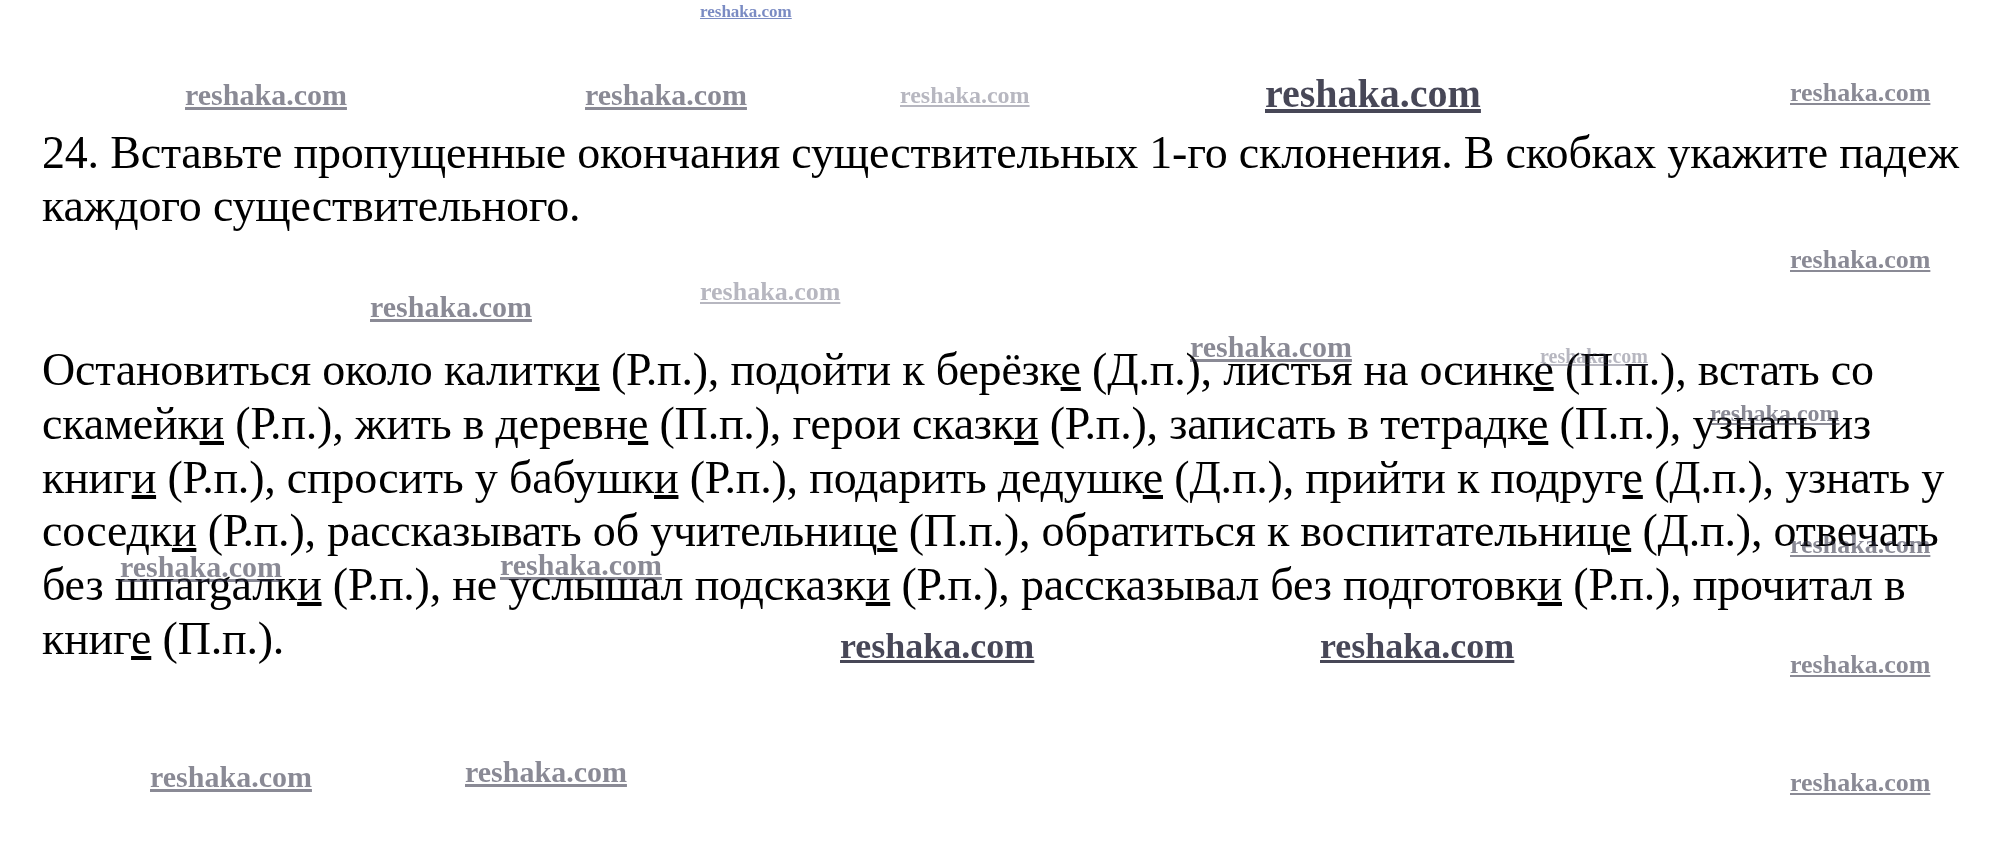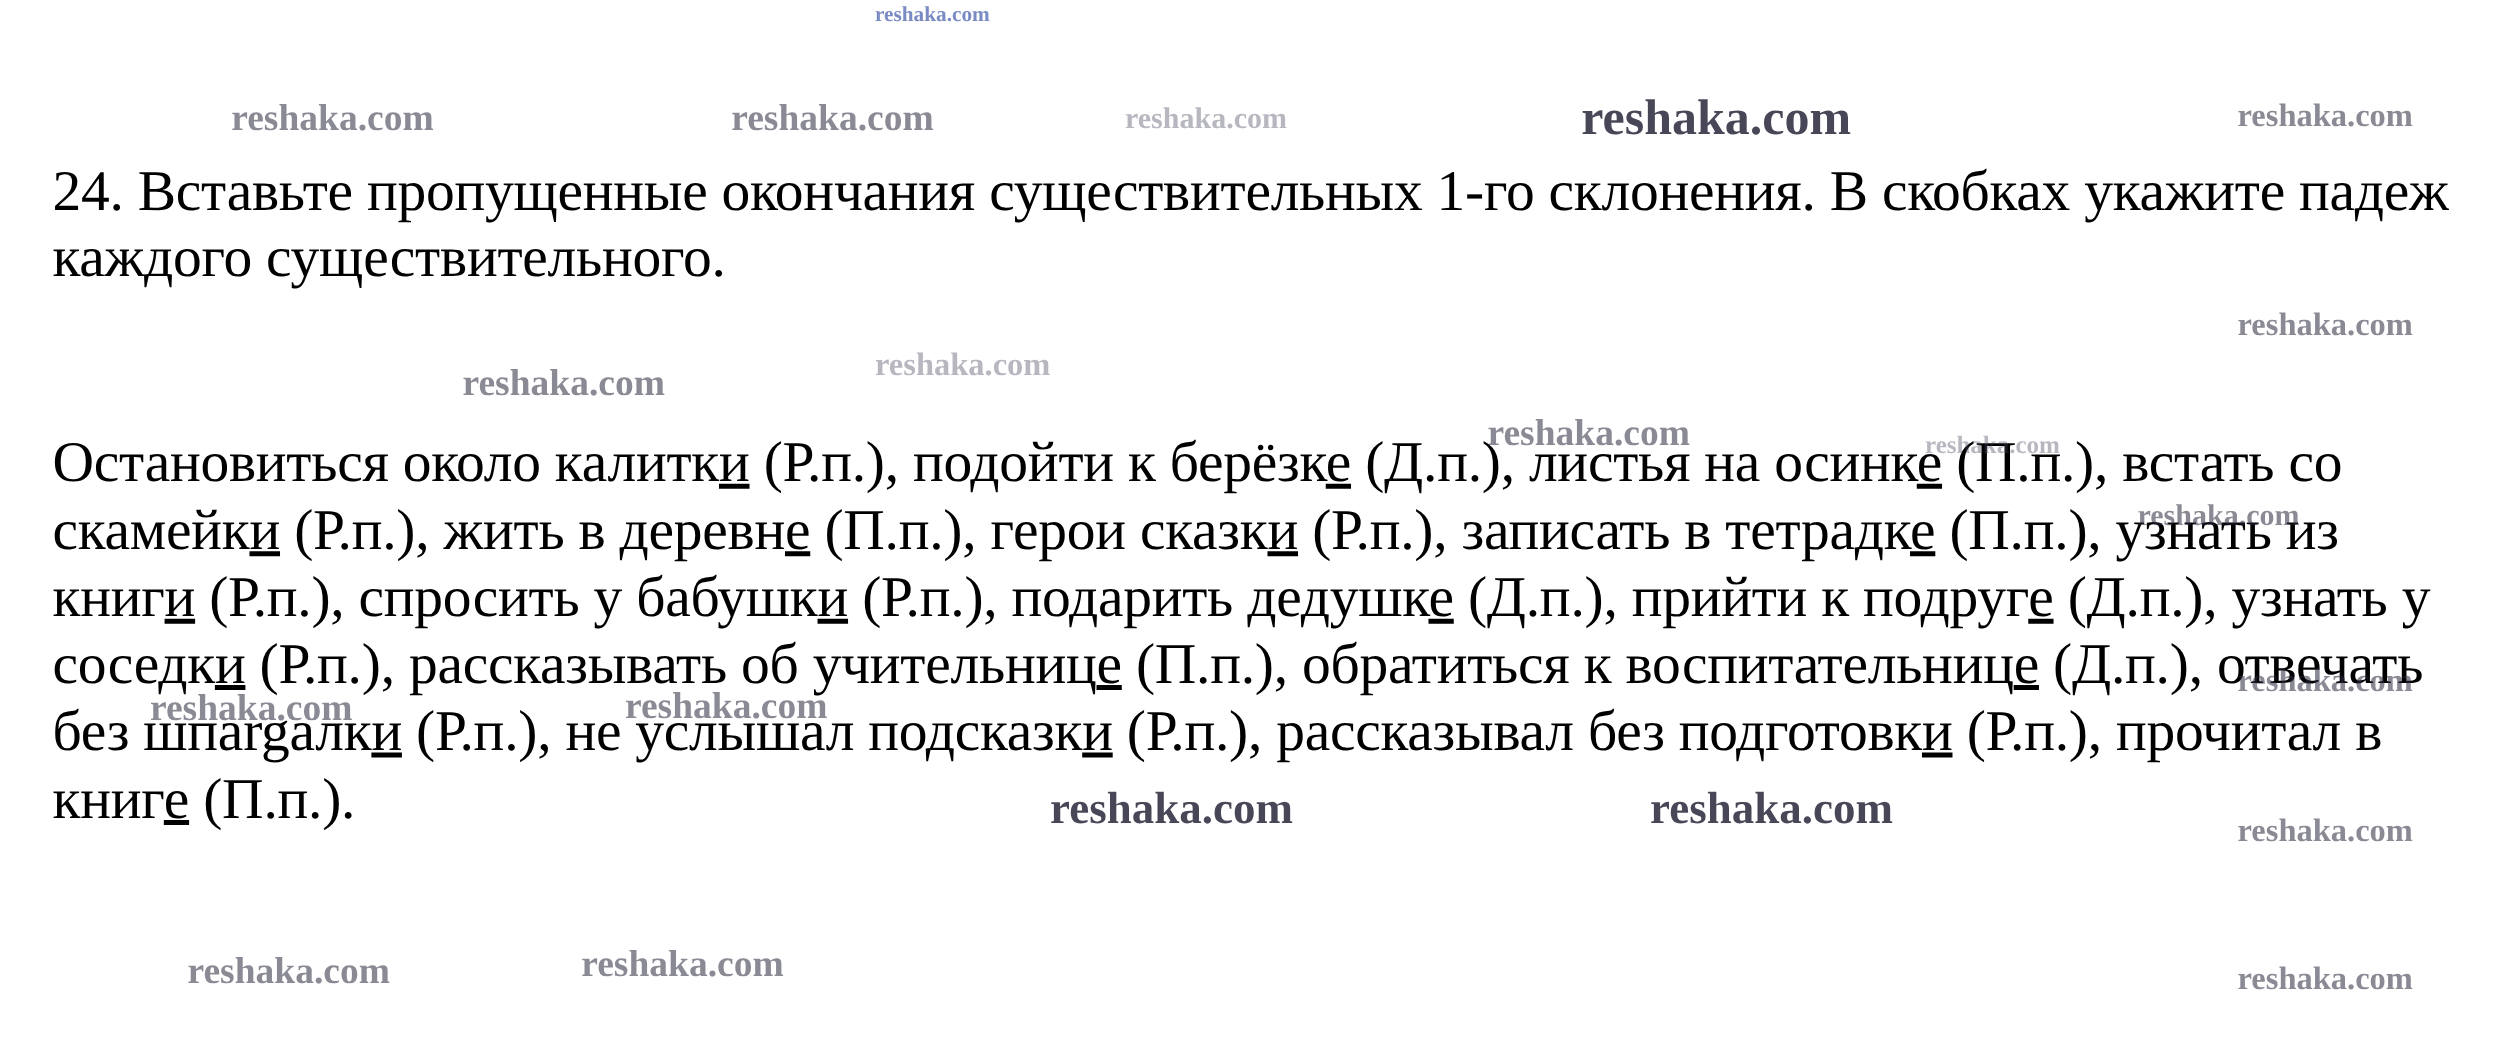--- a/index.html
+++ b/index.html
@@ -44,20 +44,21 @@
     z-index: 5;
     pointer-events: none;
   }
   .wm {
     position: absolute;
     font-family: "Liberation Serif", serif;
     font-weight: bold;
     color: #1a1a2e;
     opacity: 0.80;
     white-space: nowrap;
+    text-decoration: underline;
   }
   .wm.light {
     color: #2b2b40;
     opacity: 0.55;
   }
   .wm.faint {
     color: #44445c;
     opacity: 0.38;
   }
   .wm.blue {

